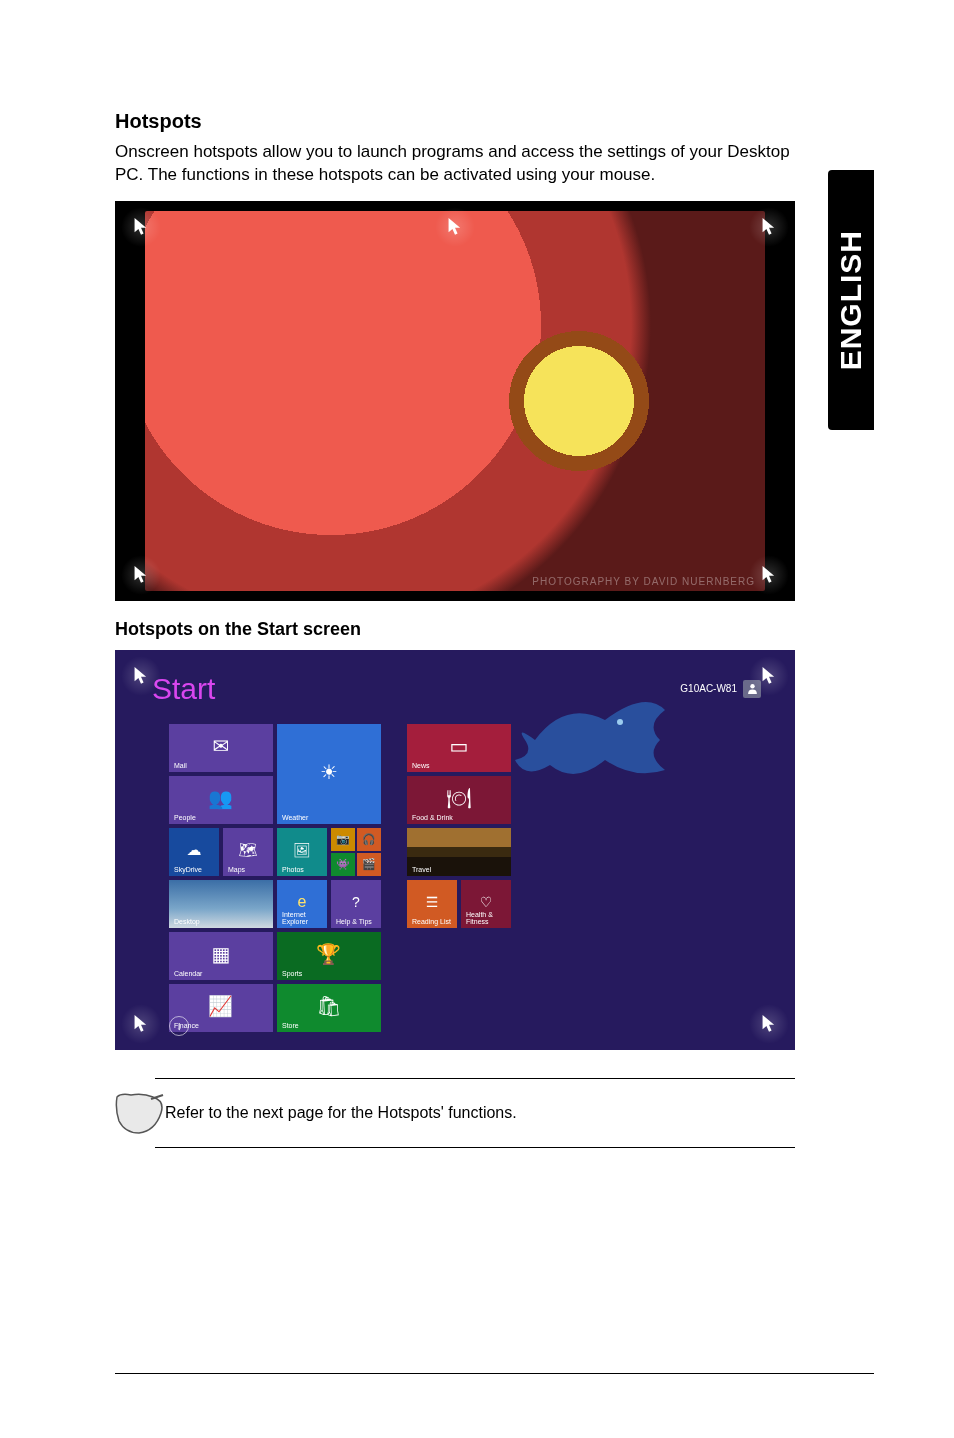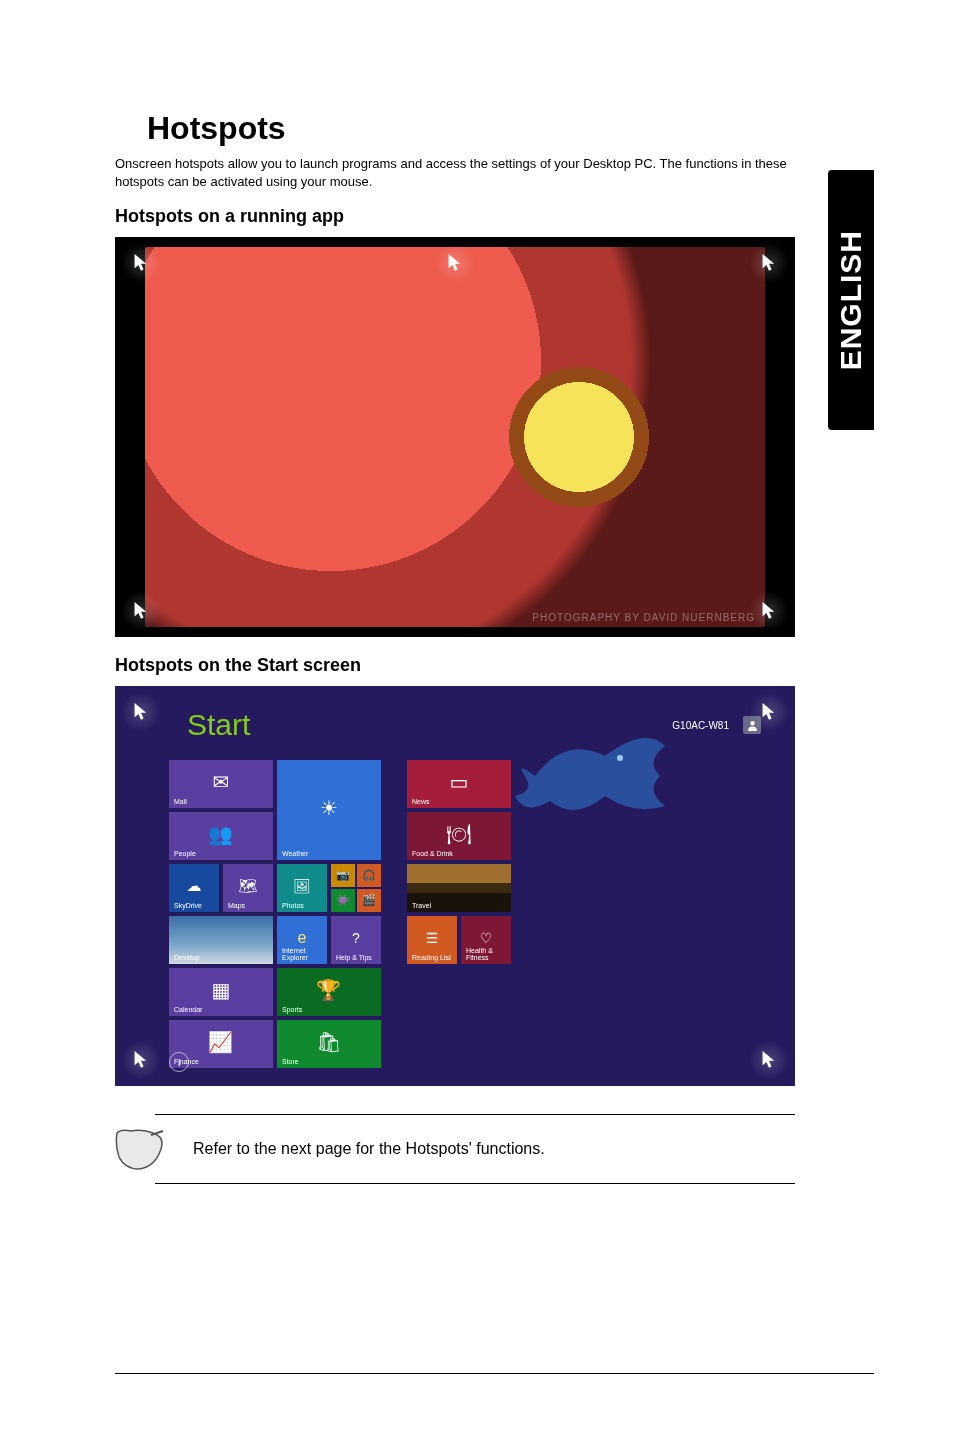--- a/index.html
+++ b/index.html
@@ -30,27 +30,26 @@
     border-radius: 4px 0 0 4px;
   }
   .side-tab span {
     writing-mode: vertical-rl;
     transform: rotate(180deg);
     font-size: 30px;
     font-weight: 700;
     letter-spacing: 1px;
   }
   h1.hotspots-title {
-    font-size: 32px;
+    font-size: 20px;
     font-weight: 700;
     margin-bottom: 8px;
-    margin-left: 32px;
   }
   p.intro {
-    font-size: 13px;
+    font-size: 17px;
     line-height: 1.35;
     margin-bottom: 14px;
     max-width: 700px;
   }
   h2.sub {
     font-size: 18px;
     font-weight: 700;
     margin-top: 16px;
     margin-bottom: 10px;
   }
@@ -108,35 +107,35 @@
     position: absolute;
     right: 100px;
     top: 20px;
     width: 200px;
     height: 130px;
     opacity: 0.9;
   }
   .start-label {
     position: absolute;
     top: 22px;
-    left: 72px;
-    color: #84cc16;
+    left: 37px;
+    color: #d946ef;
     font-weight: 300;
     font-size: 30px;
     font-family: "Segoe UI", Arial, sans-serif;
   }
   .user-label {
     position: absolute;
     top: 30px;
     right: 34px;
     color: #fff;
     font-size: 10px;
     display: flex;
     align-items: center;
-    gap: 14px;
+    gap: 6px;
   }
   .user-label .av {
     width: 18px; height: 18px; background: #6a6a8a; border-radius: 2px;
     display:flex;align-items:center;justify-content:center;
   }
   .tiles {
     position: absolute;
     top: 74px;
     left: 54px;
     display: grid;
@@ -193,21 +192,20 @@
     border-radius: 50%;
     color: #fff;
     display:flex;align-items:center;justify-content:center;
     font-size: 12px;
   }
   
   .note-rule { border-top: 1px solid #000; width: 640px; margin-left: 40px; }
   .note {
     display: flex;
     align-items: center;
-    gap: 28px;
     padding: 12px 0 12px 0;
     width: 680px;
   }
   .note .hand { width: 50px; height: 44px; flex: none; }
   .note p { font-size: 16px; }
   
   .footer {
     position: absolute;
     bottom: 56px;
     left: 115px;
@@ -228,21 +226,20 @@
 
 <div class="page">
 
   <div class="side-tab">
     <span>ENGLISH</span>
   </div>
 
   <h1 class="hotspots-title">Hotspots</h1>
   <p class="intro">Onscreen hotspots allow you to launch programs and access the settings of your Desktop PC. The functions in these hotspots can be activated using your mouse.</p>
 
-  <h2 class="sub">Hotspots on a running app</h2>
 
   <div class="shot">
     <div class="flower"></div>
     <div class="watermark">PHOTOGRAPHY BY DAVID NUERNBERG</div>
     <div class="cursor-spot tl">
         <svg viewBox="0 0 10 14">
           <path d="M0 0 L0 11 L3 8.5 L5 13 L7 12 L5 7.5 L9 7.5 Z"></path>
         </svg>
       </div>
     <div class="cursor-spot tm">

